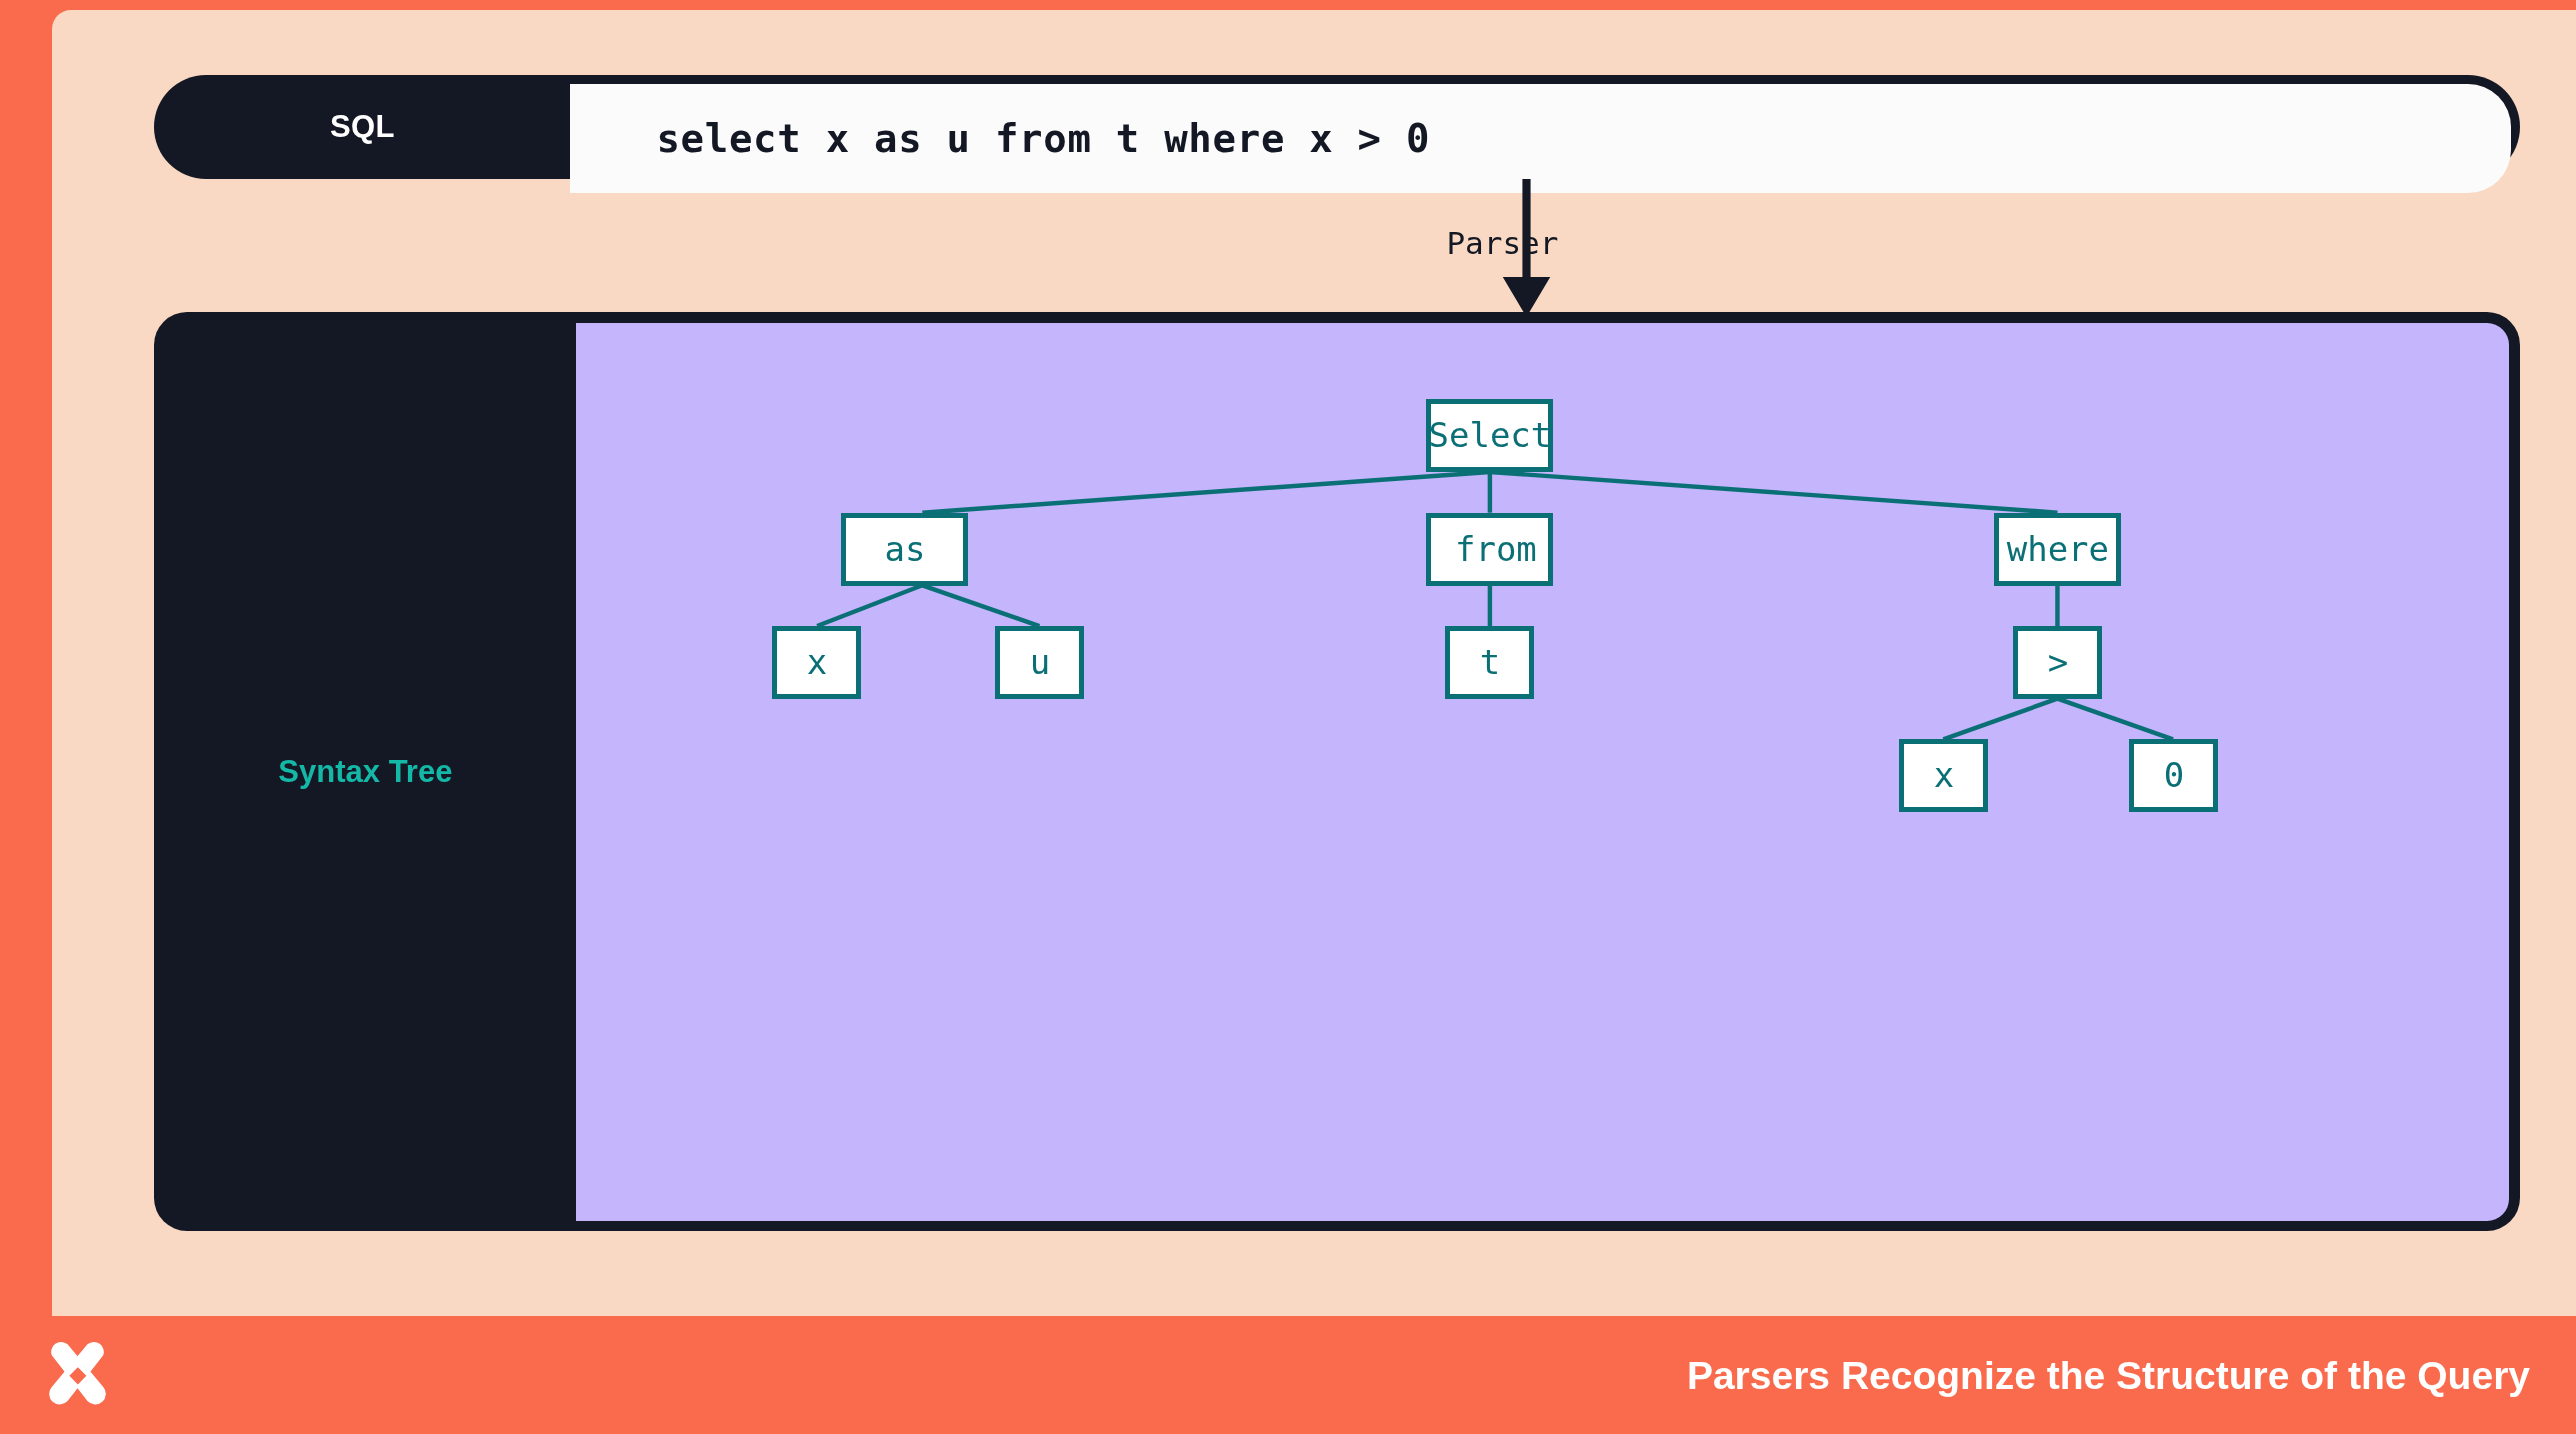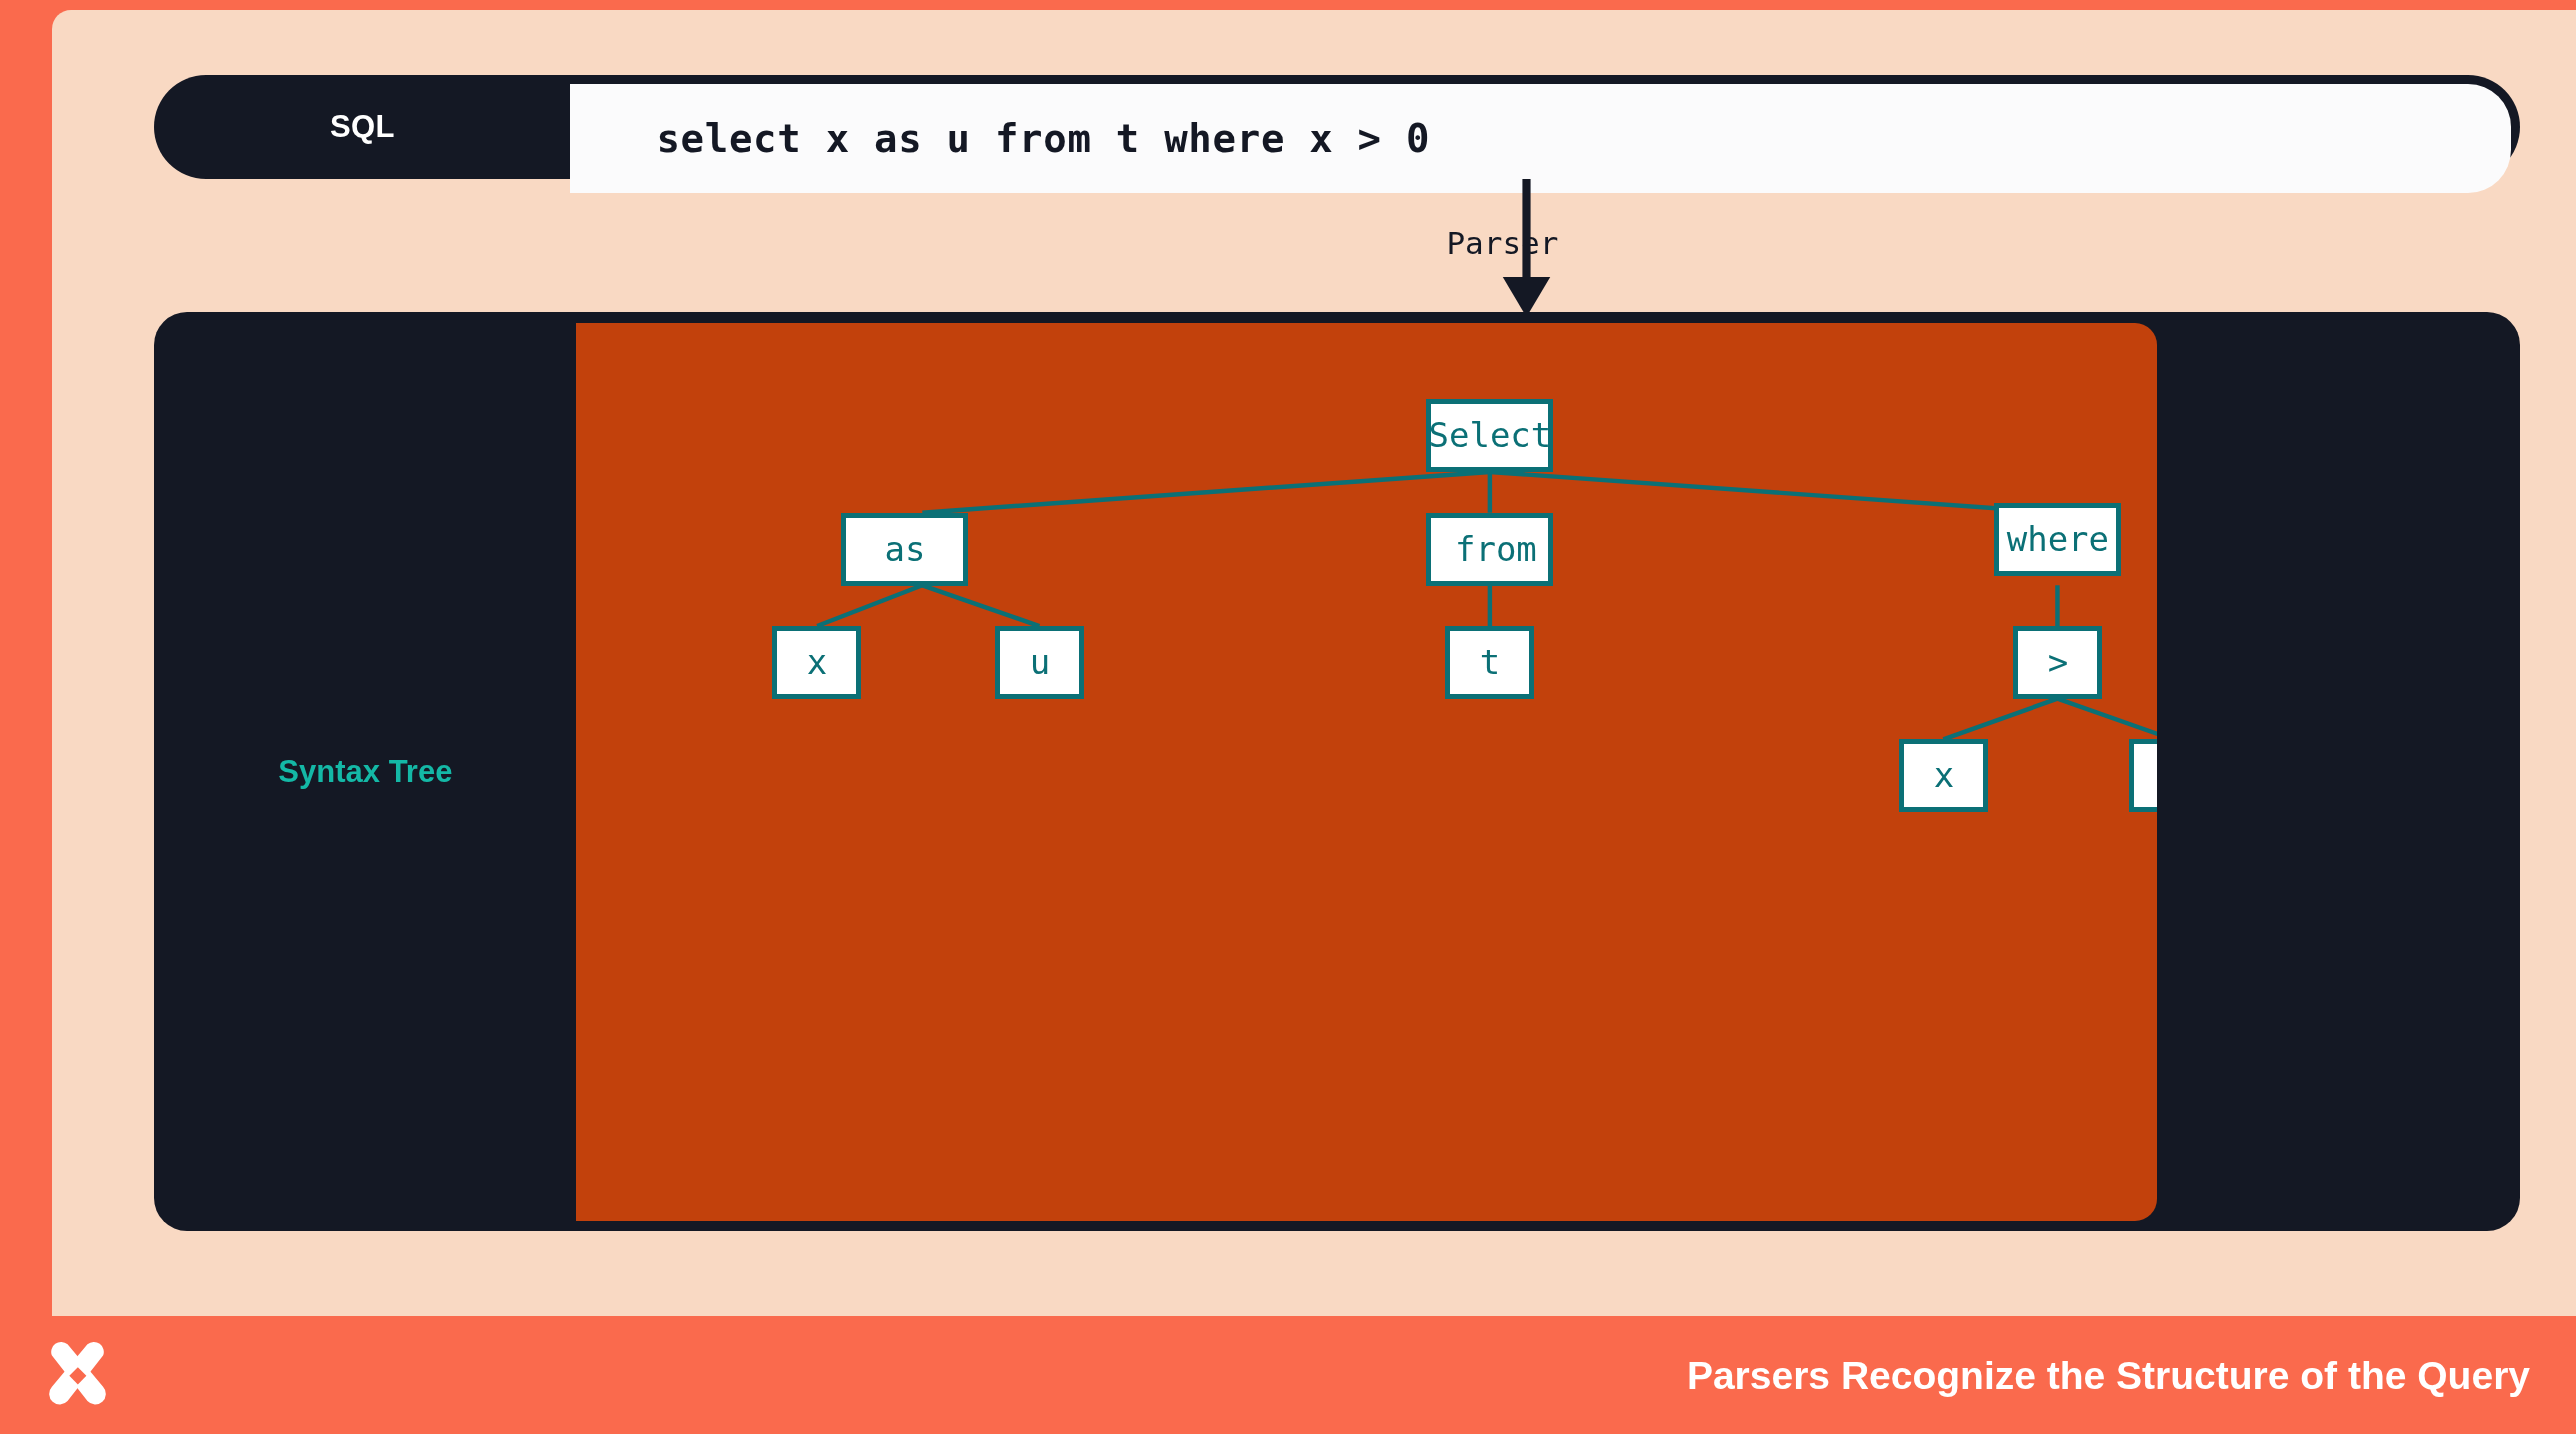--- a/index.html
+++ b/index.html
@@ -123,23 +123,23 @@
   }
   .tree-sidebar-label {
     color: #14b8a6;
     font-size: 31px;
     font-weight: 700;
   }
   .tree-canvas {
     position: absolute;
     left: 422px;
     top: 10.4px;
-    width: 1581px;
+    width: 1933px;
     height: 898px;
-    background: #c2410c;
+    background: #c4b5fd;
     border-radius: 0 22px 22px 0;
     overflow: hidden;
   }
   .tree-svg {
     position: absolute;
     left: 0;
     top: 0;
     width: 1933px;
     height: 898px;
   }
@@ -229,21 +229,21 @@
         <div id="node-layer">
             <div class="node-box" style="left: 850px; top: 76px; width: 127px; height: 73px;">
               <span class="node-label">Select</span>
             </div>
             <div class="node-box" style="left: 265px; top: 190px; width: 127px; height: 73px; align-items: center;">
               <span class="node-label">as</span>
             </div>
             <div class="node-box" style="left: 850px; top: 190px; width: 127px; height: 73px; padding-left: 12px;">
               <span class="node-label">from</span>
             </div>
-            <div class="node-box" style="left: 1418px; top: 180px; width: 127px; height: 73px;">
+            <div class="node-box" style="left: 1418px; top: 190px; width: 127px; height: 73px;">
               <span class="node-label">where</span>
             </div>
             <div class="node-box" style="left: 196px; top: 303px; width: 89px; height: 73px;">
               <span class="node-label">x</span>
             </div>
             <div class="node-box" style="left: 419px; top: 303px; width: 89px; height: 73px;">
               <span class="node-label">u</span>
             </div>
             <div class="node-box" style="left: 869px; top: 303px; width: 89px; height: 73px;">
               <span class="node-label">t</span>

